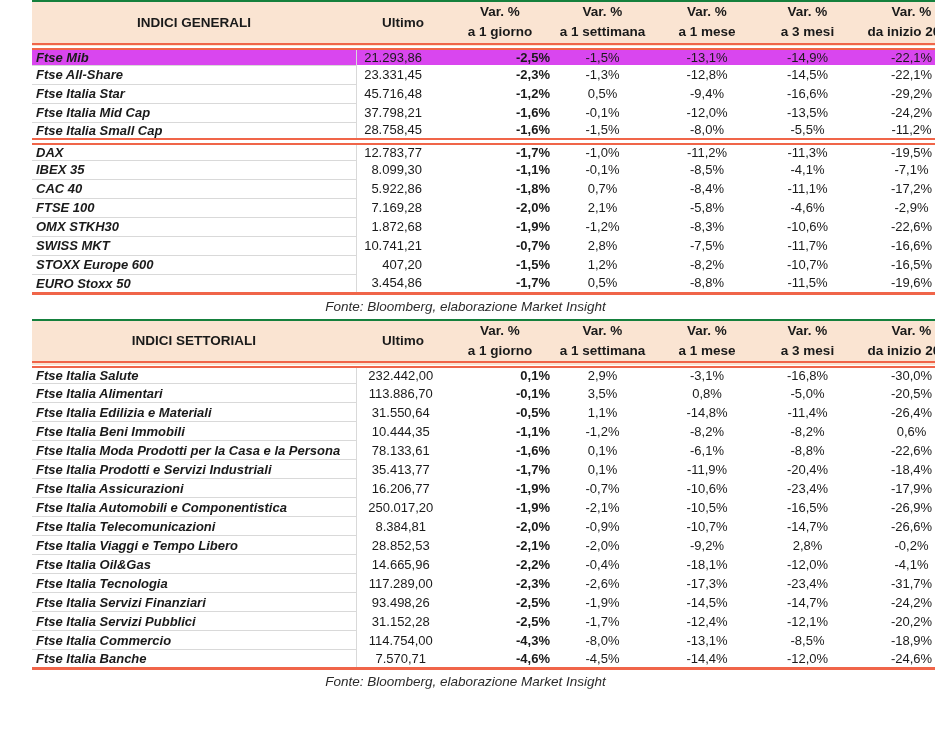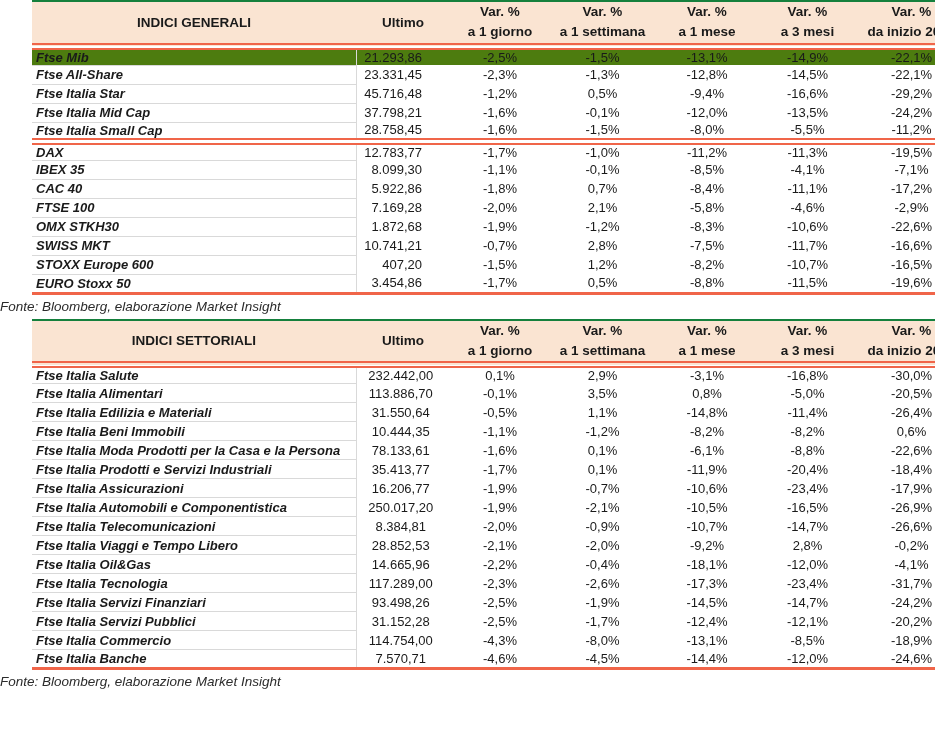--- a/index.html
+++ b/index.html
@@ -41,27 +41,27 @@
     padding-left: 4px;
     font-weight: bold;
     font-style: italic;
     border-bottom: 1px solid #d9d9d9;
     border-right: 1px solid #d9d9d9;
   }
   td.ult { text-align: right; }
   table.t1 td.ult { padding-right: 28px; }
   table.t2 td.ult { padding-right: 5px; text-align: center; }
   td.var { text-align: center; }
-  td.d1 { font-weight: normal; }
-  tr.hl td { background: #4d7c0f; }
+  td.d1 { font-weight: bold; text-align: right; }
+  tr.hl td { background: #d946ef; }
   tr.group-end td { border-bottom: 7px double #f06549; }
   tbody tr:last-child td { border-bottom: 3px solid #f06549; }
   .fonte {
     width: 935px;
-    text-align: left;
+    text-align: center;
     font-style: italic;
     font-size: 13.5px;
     color: #2b2b2b;
     padding: 4px 4px 5px 0;
   }
 </style>
 </head>
 <body>
 
 <div>

